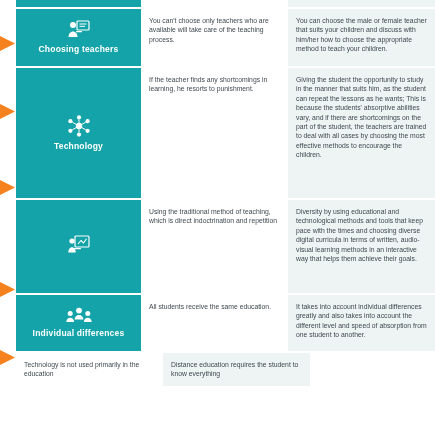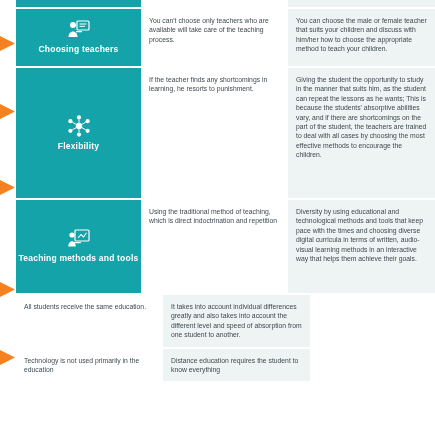--- a/index.html
+++ b/index.html
@@ -152,44 +152,56 @@
             <g stroke="#ffffff" stroke-width="1">
               <line x1="12" y1="4.5" x2="12" y2="7.8"></line>
               <line x1="12" y1="14.2" x2="12" y2="17.5"></line>
               <line x1="5.3" y1="7.2" x2="9.2" y2="9.4"></line>
               <line x1="18.7" y1="7.2" x2="14.8" y2="9.4"></line>
               <line x1="5.3" y1="14.8" x2="9.2" y2="12.6"></line>
               <line x1="18.7" y1="14.8" x2="14.8" y2="12.6"></line>
             </g>
           </svg>
         </span>
-        <span class="lbl">Flexibility</span>
+        <span class="lbl">Technology</span>
       </div>
       <div class="cell-a">If the teacher finds any shortcomings in learning, he resorts to punishment.</div>
       <div class="cell-b">Giving the student the opportunity to study in the manner that suits him, as the student can repeat the lessons as he wants; This is because the students' absorptive abilities vary, and if there are shortcomings on the part of the student, the teachers are trained to deal with all cases by choosing the most effective methods to encourage the children.</div>
     </div>
 
     <div class="row">
       <div class="cell-label" style="min-height:95px">
         <span class="icon">
           <svg width="22" height="20" viewBox="0 0 22 20">
             <rect x="7" y="1" width="14" height="11" rx="1" fill="none" stroke="#ffffff" stroke-width="1.2"></rect>
             <path d="M10 9 L13 5.5 L15.5 8 L18.5 3.8" fill="none" stroke="#ffffff" stroke-width="1.1"></path>
             <circle cx="4" cy="6" r="2.6" fill="#ffffff"></circle>
             <path d="M0.3 17.5c0-3 1.7-5.2 3.7-5.2s3.7 2.2 3.7 5.2z" fill="#ffffff"></path>
             <rect x="6" y="13" width="7" height="1.2" rx="0.6" fill="#ffffff"></rect>
           </svg>
         </span>
-        <span class="lbl">Teaching methods and tools</span>
       </div>
       <div class="cell-a">Using the traditional method of teaching, which is direct indoctrination and repetition</div>
       <div class="cell-b">Diversity by using educational and technological methods and tools that keep pace with the times and choosing diverse digital curricula in terms of written, audio-visual learning methods in an interactive way that helps them achieve their goals.</div>
     </div>
 
     <div class="row">
+      <div class="cell-label" style="min-height:58px">
+        <span class="icon">
+          <svg width="26" height="17" viewBox="0 0 26 17">
+            <circle cx="13" cy="3.6" r="2.9" fill="#ffffff"></circle>
+            <path d="M8.6 12.6c0-2.7 2-4.6 4.4-4.6s4.4 1.9 4.4 4.6z" fill="#ffffff"></path>
+            <circle cx="4.2" cy="6.4" r="2.5" fill="#ffffff"></circle>
+            <path d="M0.3 15c0-2.5 1.7-4.2 3.9-4.2s3.9 1.7 3.9 4.2z" fill="#ffffff"></path>
+            <circle cx="21.8" cy="6.4" r="2.5" fill="#ffffff"></circle>
+            <path d="M17.9 15c0-2.5 1.7-4.2 3.9-4.2s3.9 1.7 3.9 4.2z" fill="#ffffff"></path>
+          </svg>
+        </span>
+        <span class="lbl">Individual differences</span>
+      </div>
       <div class="cell-a">All students receive the same education.</div>
       <div class="cell-b">It takes into account individual differences greatly and also takes into account the different level and speed of absorption from one student to another.</div>
     </div>
 
     <div class="row">
       <div class="cell-a">Technology is not used primarily in the education</div>
       <div class="cell-b">Distance education requires the student to know everything</div>
     </div>
 
   </div>

